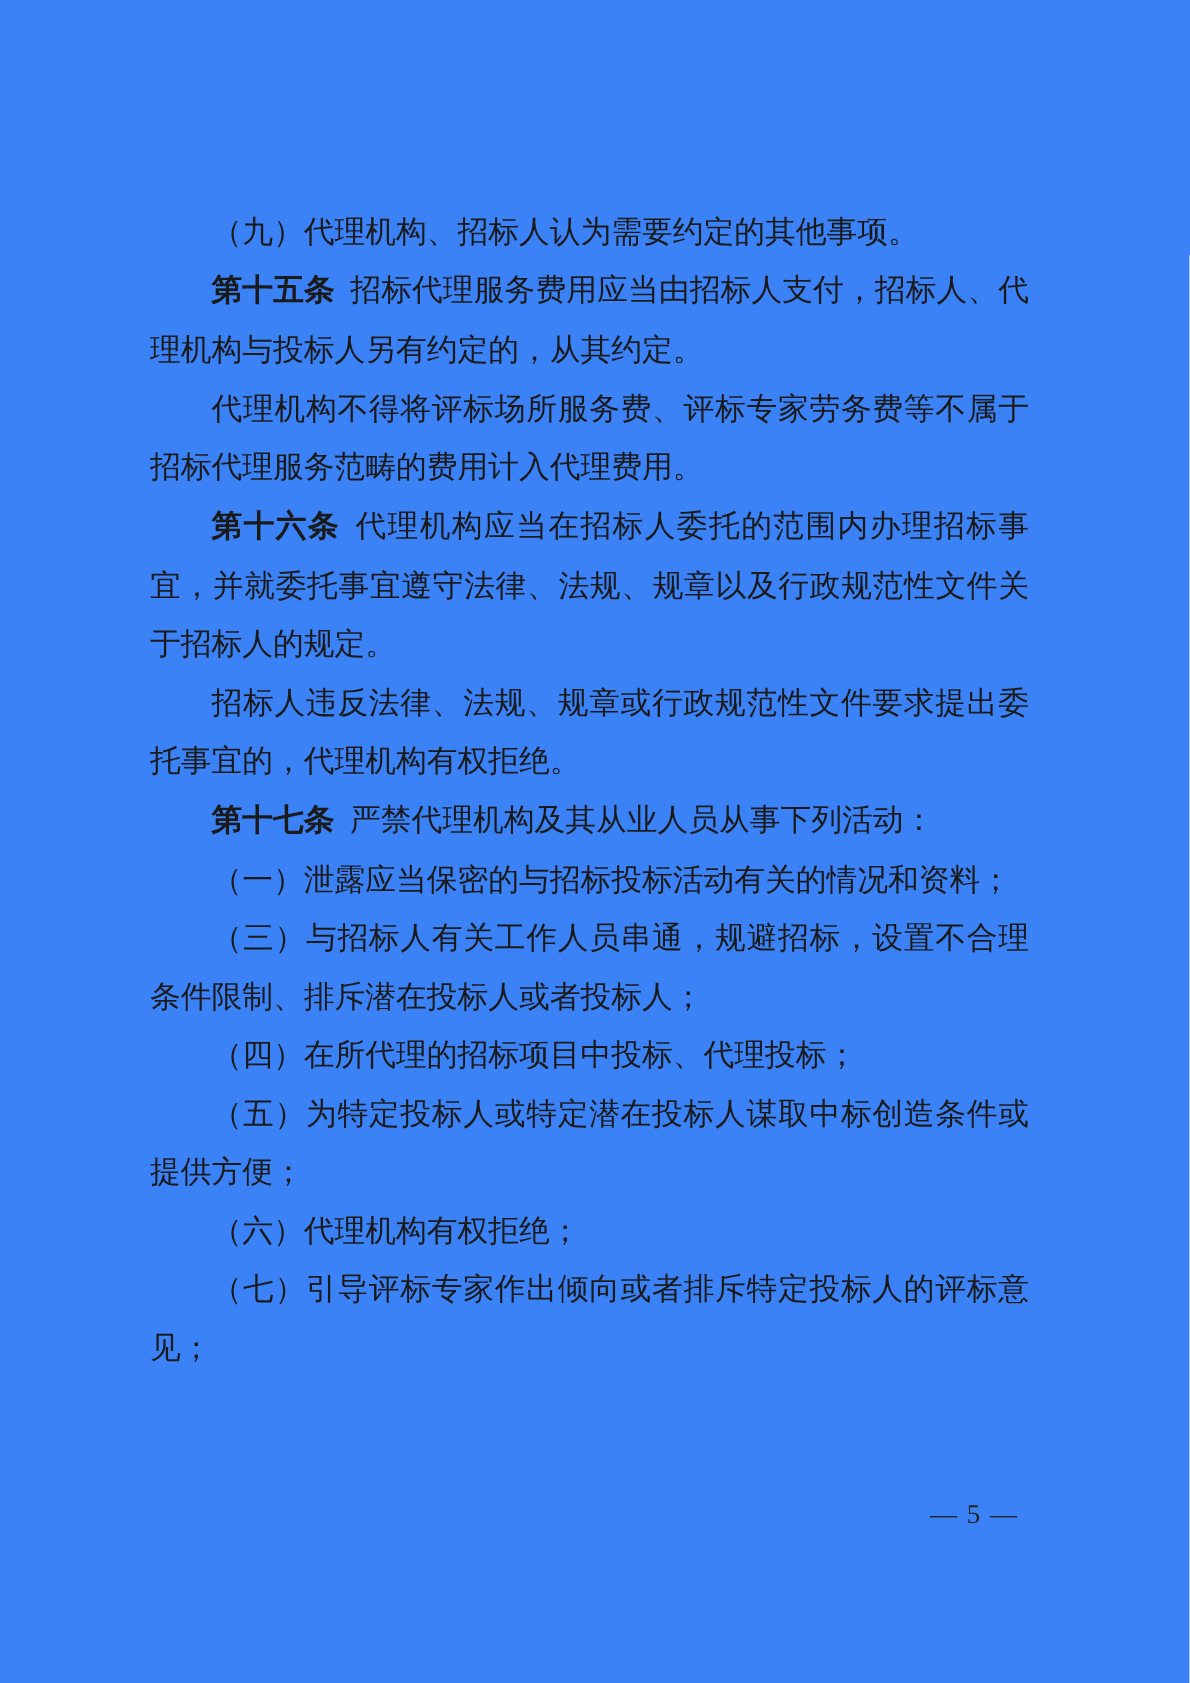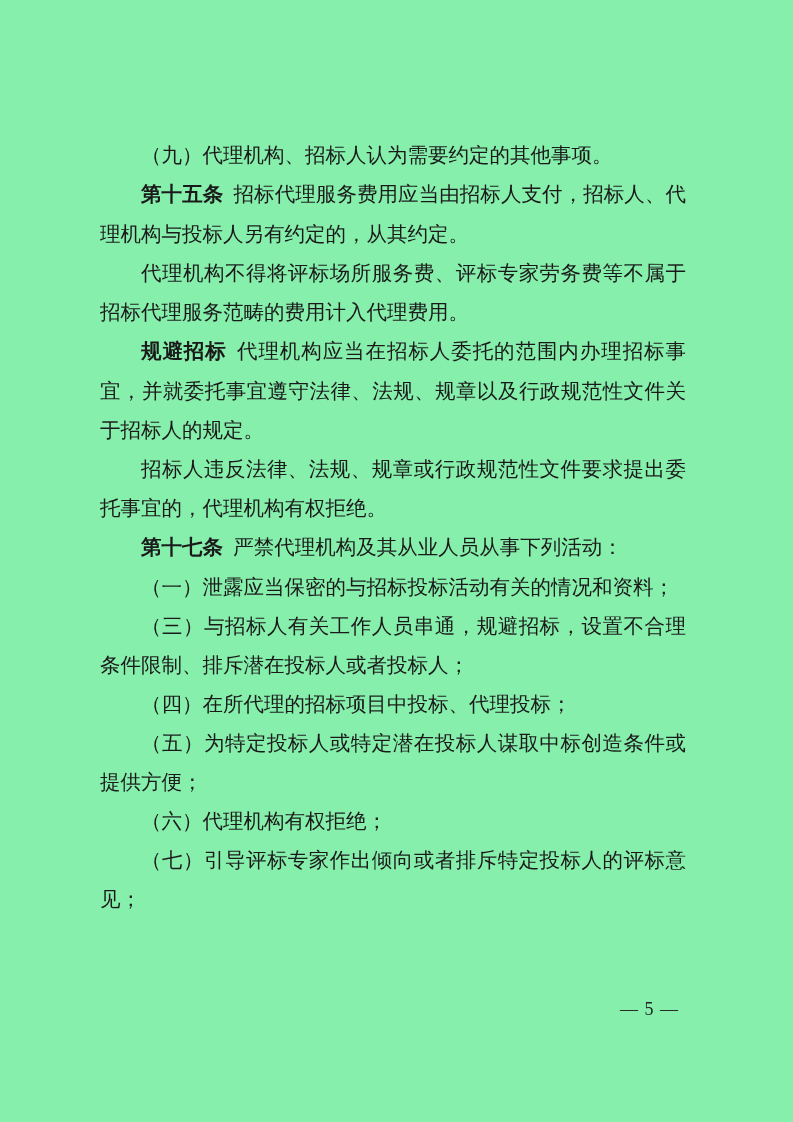--- a/index.html
+++ b/index.html
@@ -4,21 +4,21 @@
 <style>
   * { margin: 0; padding: 0; box-sizing: border-box; }
   html, body {
     background: #ffffff;
     font-family: "Liberation Serif", "DejaVu Serif", serif;
   }
   .page {
     position: relative;
     width: 793px;
     height: 1122px;
-    background: #86efac;
+    background: #3b82f6;
     overflow: hidden;
     color: #1a1a1a;
   }
   .content {
     position: absolute;
     left: 100px;
     top: 136px;
     width: 586px;
   }
   .para {
@@ -45,21 +45,21 @@
   }
 </style>
 </head>
 <body>
 
 <div class="page">
   <div class="content">
     <p class="para"><span class="para-text">（九）代理机构、招标人认为需要约定的其他事项。</span></p>
     <p class="para"><span class="article-label">第十五条</span><span class="para-text">招标代理服务费用应当由招标人支付，招标人、代理机构与投标人另有约定的，从其约定。</span></p>
     <p class="para"><span class="para-text">代理机构不得将评标场所服务费、评标专家劳务费等不属于招标代理服务范畴的费用计入代理费用。</span></p>
-    <p class="para"><span class="article-label">规避招标</span><span class="para-text">代理机构应当在招标人委托的范围内办理招标事宜，并就委托事宜遵守法律、法规、规章以及行政规范性文件关于招标人的规定。</span></p>
+    <p class="para"><span class="article-label">第十六条</span><span class="para-text">代理机构应当在招标人委托的范围内办理招标事宜，并就委托事宜遵守法律、法规、规章以及行政规范性文件关于招标人的规定。</span></p>
     <p class="para"><span class="para-text">招标人违反法律、法规、规章或行政规范性文件要求提出委托事宜的，代理机构有权拒绝。</span></p>
     <p class="para"><span class="article-label">第十七条</span><span class="para-text">严禁代理机构及其从业人员从事下列活动：</span></p>
     <p class="para"><span class="para-text">（一）泄露应当保密的与招标投标活动有关的情况和资料；</span></p>
     <p class="para"><span class="para-text">（三）与招标人有关工作人员串通，规避招标，设置不合理条件限制、排斥潜在投标人或者投标人；</span></p>
     <p class="para"><span class="para-text">（四）在所代理的招标项目中投标、代理投标；</span></p>
     <p class="para"><span class="para-text">（五）为特定投标人或特定潜在投标人谋取中标创造条件或提供方便；</span></p>
     <p class="para"><span class="para-text">（六）代理机构有权拒绝；</span></p>
     <p class="para"><span class="para-text">（七）引导评标专家作出倾向或者排斥特定投标人的评标意见；</span></p>
   </div>
   <div class="page-number">— 5 —</div>

